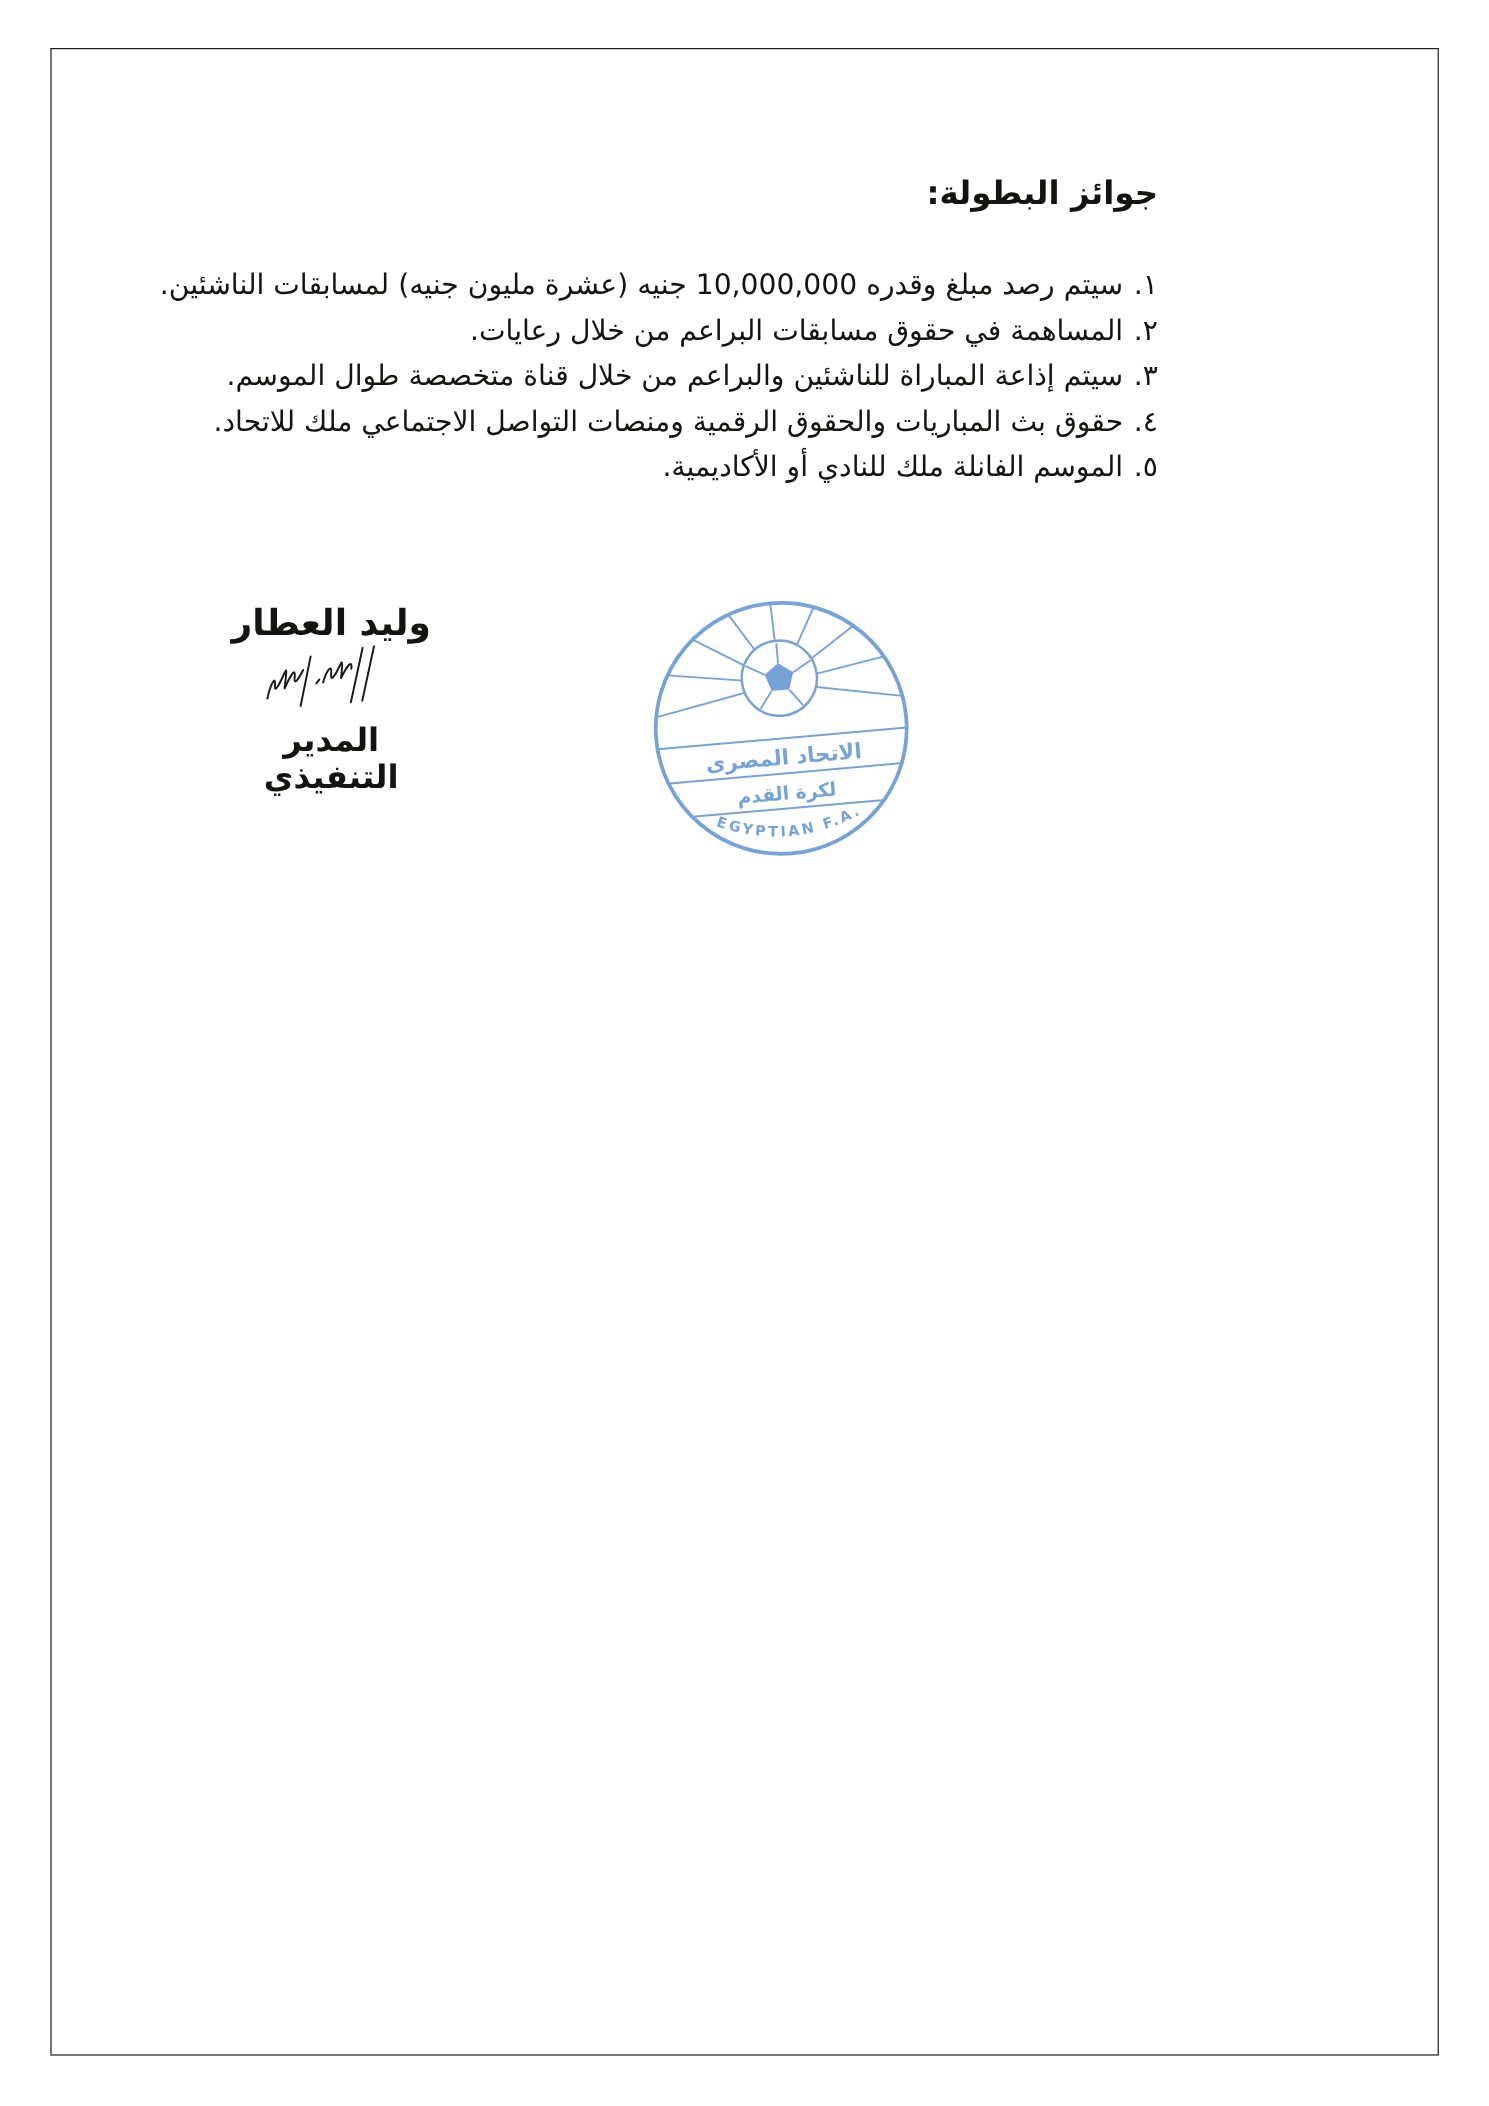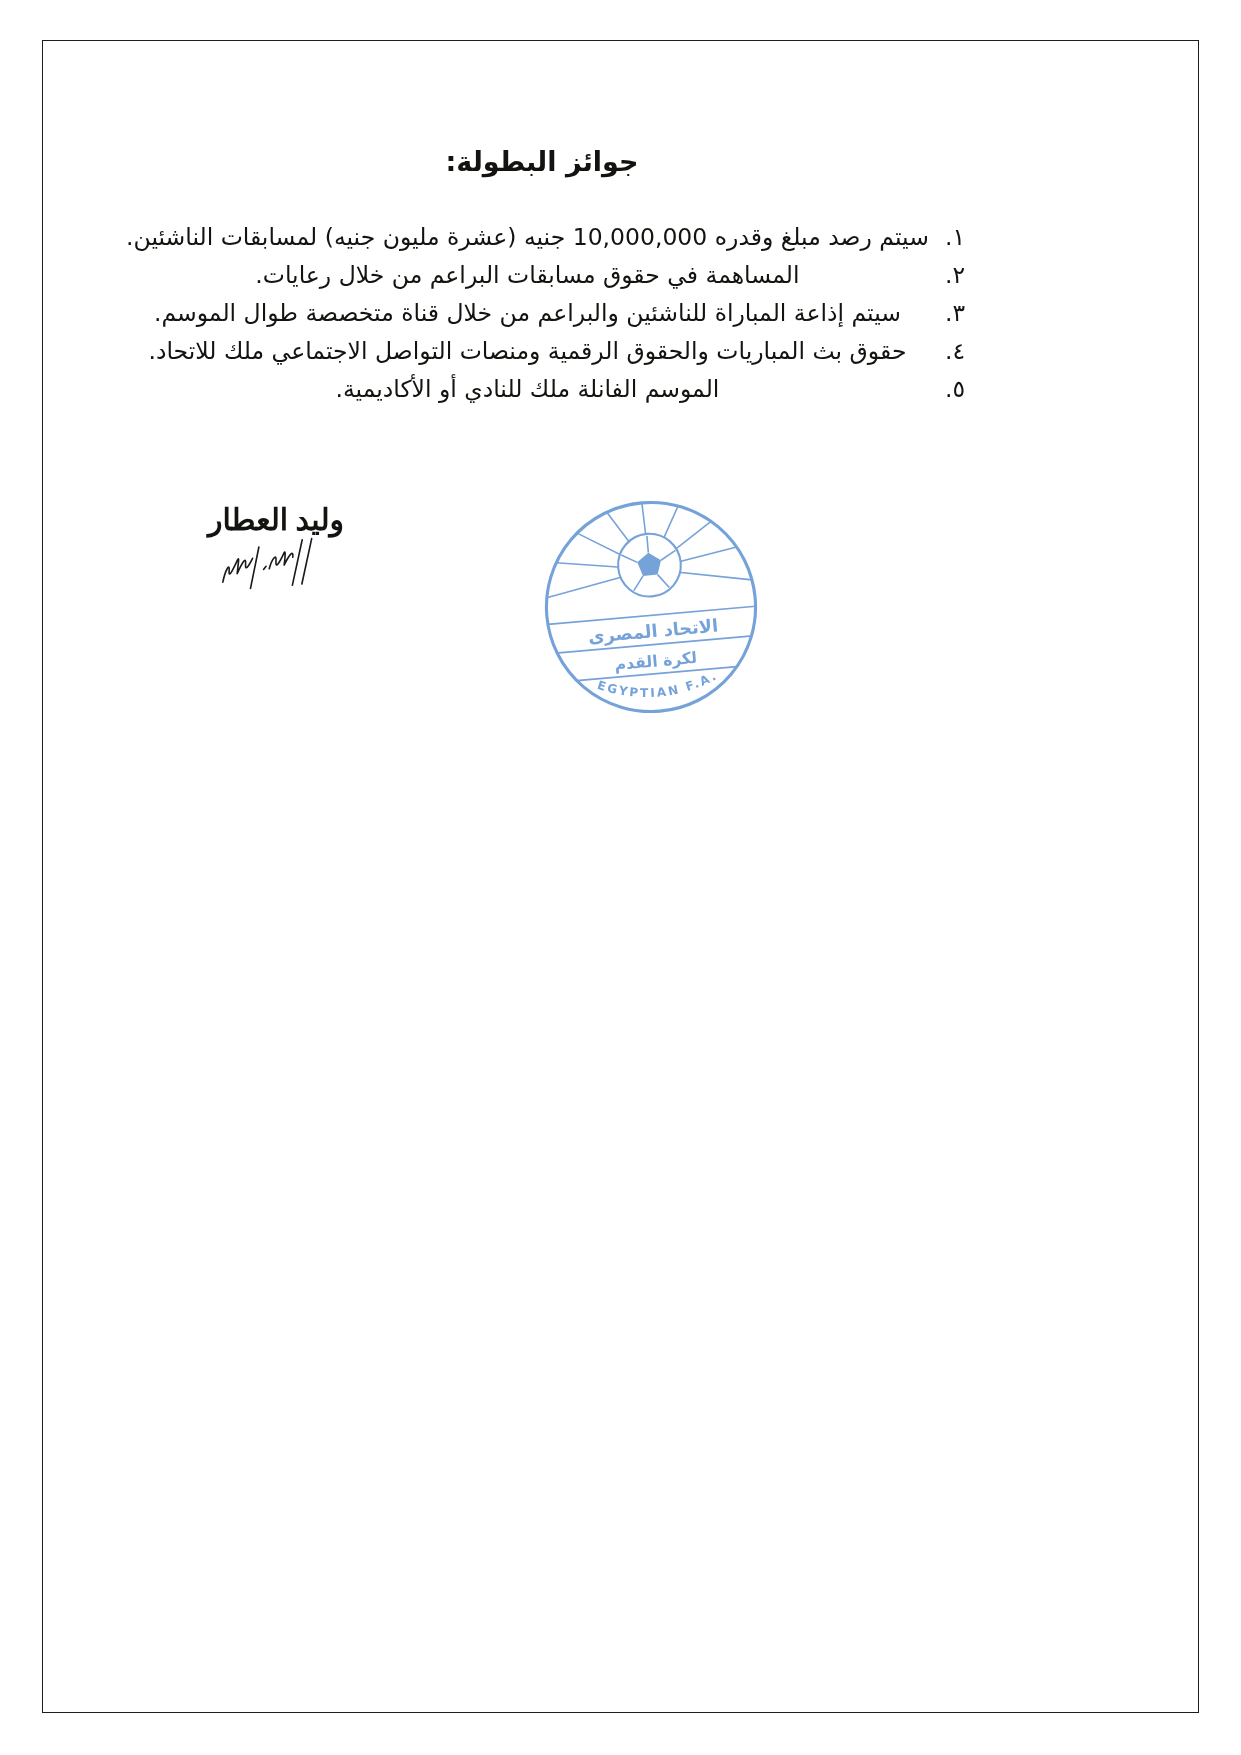--- a/index.html
+++ b/index.html
@@ -7,30 +7,30 @@
     width:1241px;height:1755px;background:#ffffff;position:relative;
     font-family:"DejaVu Sans",sans-serif;color:#15130f;overflow:hidden;
   }
   :root{--stamp-color:#5f93d2;}
   .frame{
     position:absolute;left:42px;top:40px;width:1155px;height:1671px;
     border:1.5px solid #1d1d1d;
   }
   .content{
     position:absolute;top:146px;right:276px;width:846px;
-    direction:rtl;text-align:center;
+    direction:rtl;text-align:right;
   }
   .doc-title{font-size:27px;font-weight:bold;margin:0 0 46px 0;}
   .list{display:flex;flex-direction:column;gap:9px;font-size:23.5px;line-height:29px;}
   .li{display:flex;gap:9px;}
   .num{flex:0 0 auto;}
   .txt{flex:1 1 auto;}
   .sig-block{
     position:absolute;left:180px;top:502px;width:192px;
-    text-align:center;direction:rtl;font-family:Liberation Serif, serif;
+    text-align:center;direction:rtl;
   }
   .sig-name{font-size:30px;font-weight:bold;letter-spacing:0.5px;}
   .sig-scribble{margin-top:2px;transform:rotate(-7deg);}
   .sig-scribble path{stroke:#1a1a1a;fill:none;stroke-width:1.7;stroke-linecap:round;stroke-linejoin:round;}
   .sig-role{font-size:27px;font-weight:bold;margin-top:3px;}
   .stamp{
     position:absolute;left:536px;top:492px;width:230px;height:230px;
     transform:rotate(-5deg);opacity:0.86;
   }
   .stamp-ink{stroke:var(--stamp-color);fill:none;}
@@ -75,20 +75,21 @@
   <div class="sig-scribble">
     <svg width="124" height="56" viewBox="0 0 130 58" aria-hidden="true">
       <path d="M8 38 C12 26 18 18 16 27 C14 36 21 25 26 17 C29 12 26 22 24 31 C30 21 36 13 34 22 C32 31 38 23 42 17"></path>
       <path d="M50 6 L36 48"></path>
       <path d="M52 30 l3 -3"></path>
       <path d="M58 30 C62 20 68 14 66 23 C64 32 70 24 75 16 C78 11 76 20 74 28 C80 19 86 12 84 21"></path>
       <path d="M96 4 L80 50"></path>
       <path d="M106 4 L90 50"></path>
     </svg>
   </div>
+  <div class="sig-role">المدير التنفيذي</div>
 </div>
 
 <div class="stamp">
   <svg width="230" height="230" viewBox="0 0 220 220">
 
     <circle class="stamp-ink" cx="110" cy="110" r="100" stroke-width="3"></circle>
 
     <g class="stamp-ink" stroke-width="1.5">
       <path d="M112 74 L208.5 92.6"></path>
       <path d="M112 74 L196.6 60"></path>

